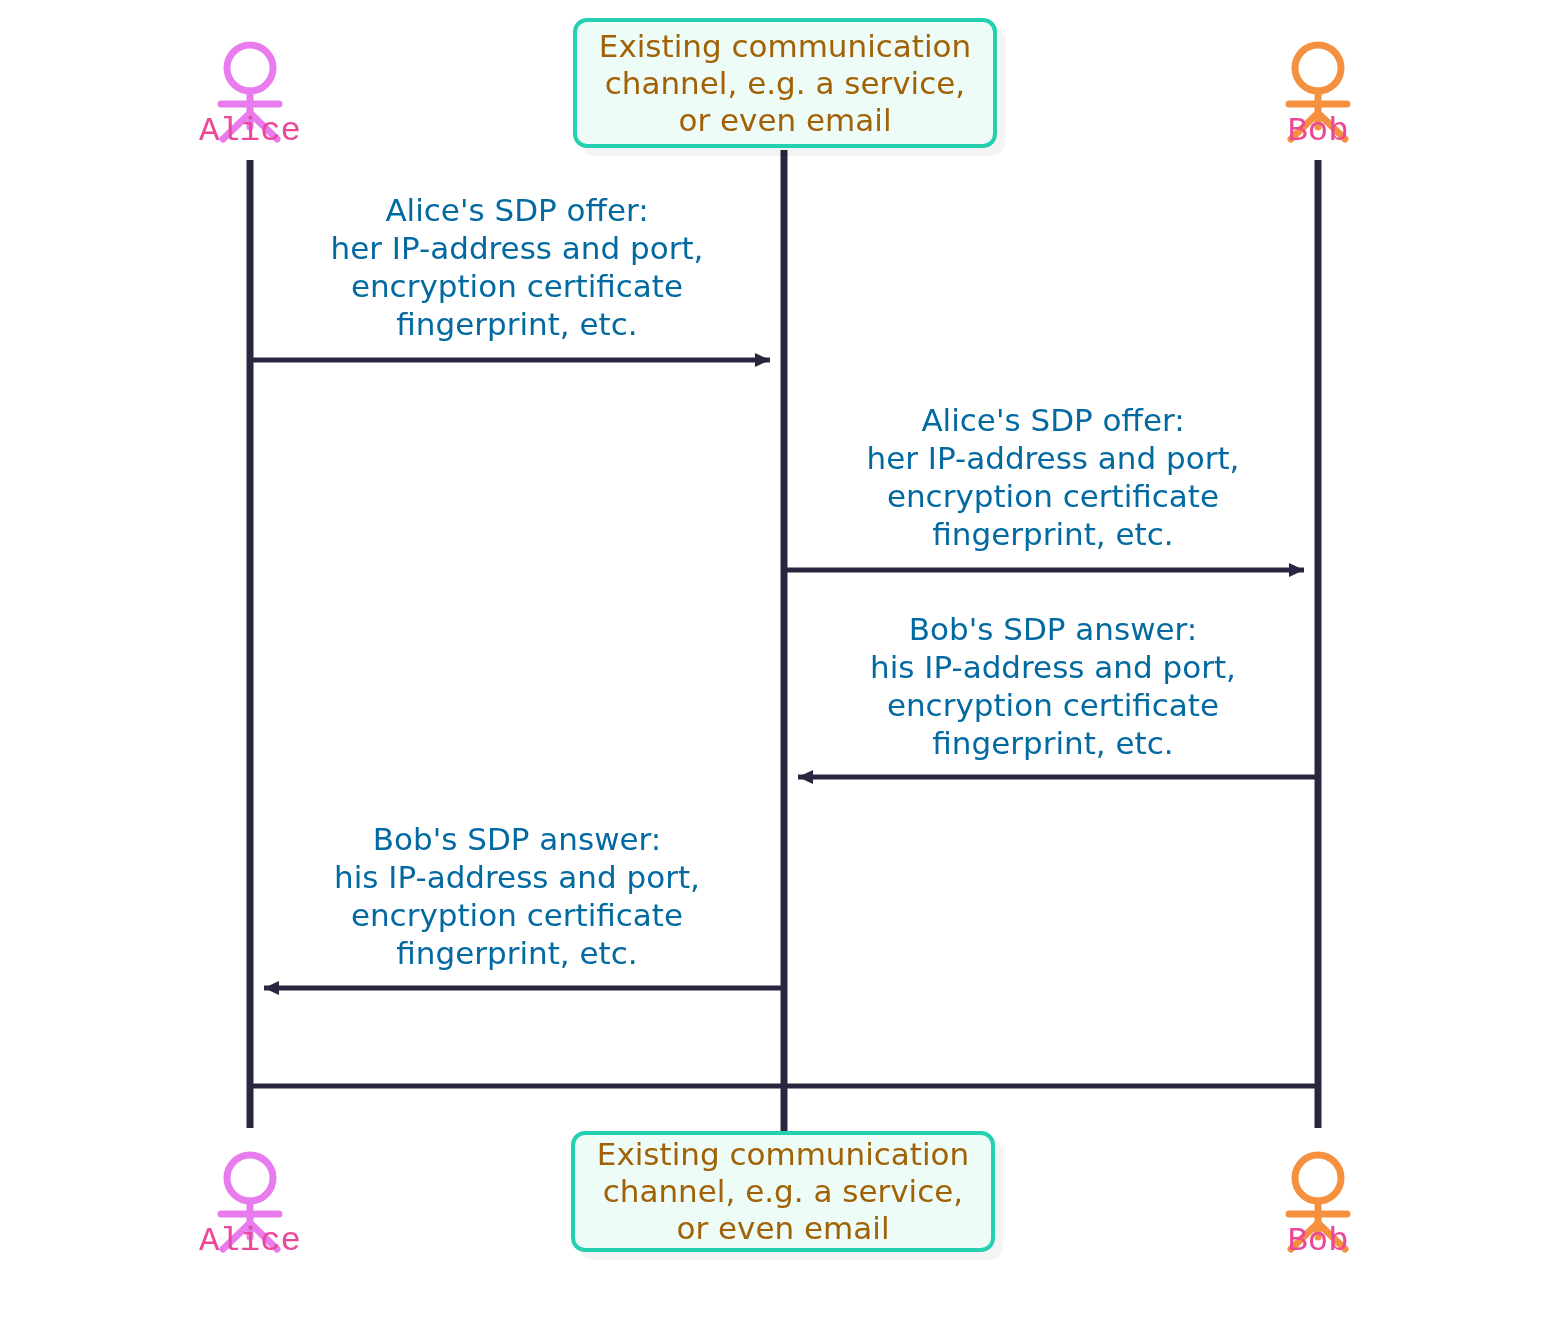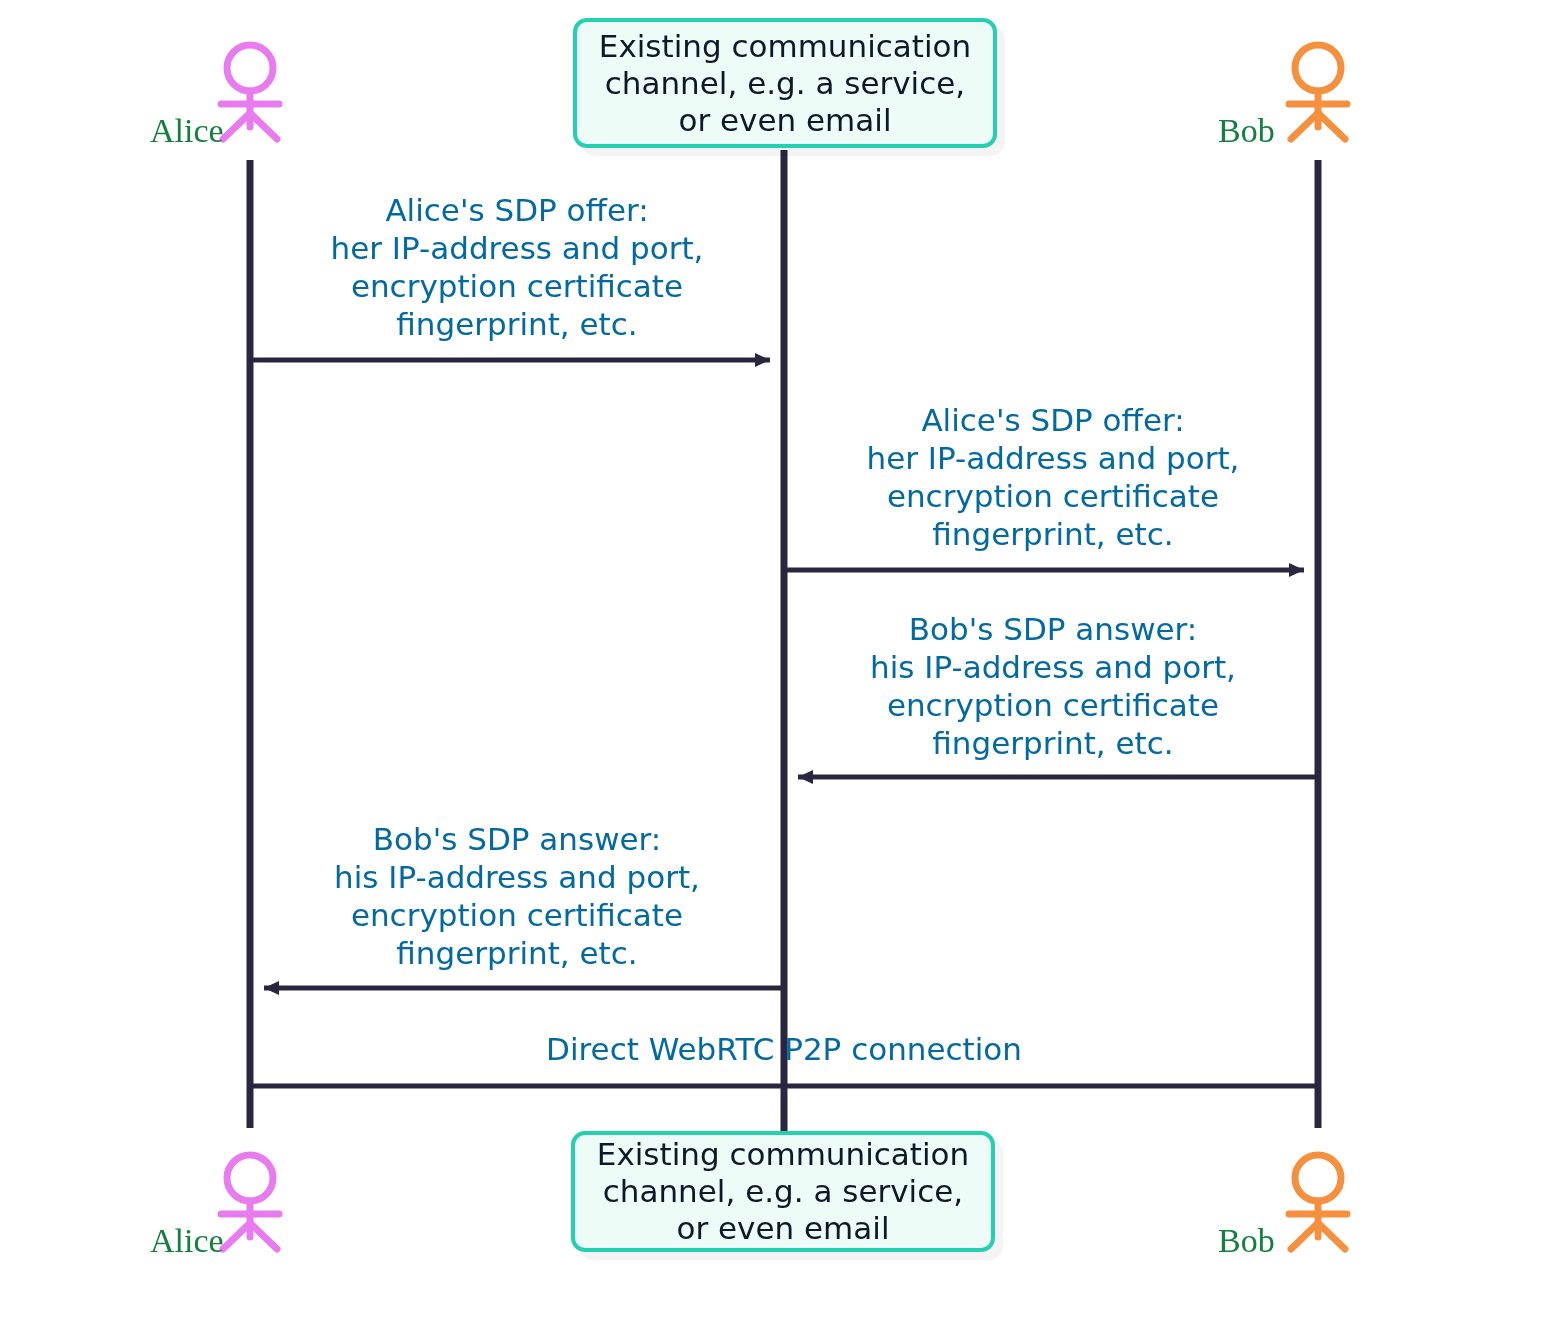--- a/index.html
+++ b/index.html
@@ -19,39 +19,40 @@
   }
   svg.layer {
     position: absolute;
     left: 0;
     top: 0;
     width: 1568px;
     height: 1338px;
   }
   .actor-label {
     position: absolute;
-    color: #15803d;
+    text-align: center;
+    color: #ec4899;
     font-size: 34px;
     line-height: 34px;
     white-space: nowrap;
-    font-family: Liberation Serif, serif;
+    font-family: Liberation Mono, monospace;
   }
   .note-box {
     position: absolute;
     box-sizing: border-box;
     background: #EDFCF6;
     border: 4px solid #25D0B1;
     border-radius: 14px;
     box-shadow: 8px 8px 0 0 rgba(0,0,0,0.045);
     display: flex;
     align-items: center;
     justify-content: center;
   }
   .note-text {
-    color: #0f172a;
+    color: #a16207;
     font-size: 31px;
     line-height: 37px;
     text-align: center;
     white-space: pre-line;
     padding: 0 10px;
     font-family: "DejaVu Sans", "Liberation Sans", sans-serif;
   }
   .msg-text {
     position: absolute;
     color: #0369a1;
@@ -161,15 +162,14 @@
   <div class="msg-text" style="left:798px; top:610px; width:510px;">Bob's SDP answer:
 his IP-address and port,
 encryption certificate
 fingerprint, etc.</div>
 
   <div class="msg-text" style="left:262px; top:820px; width:510px;">Bob's SDP answer:
 his IP-address and port,
 encryption certificate
 fingerprint, etc.</div>
 
-  <div class="msg-text" style="left:284px; top:1030px; width:1000px;">Direct WebRTC P2P connection</div>
 
 </div>
 
 </body></html>

